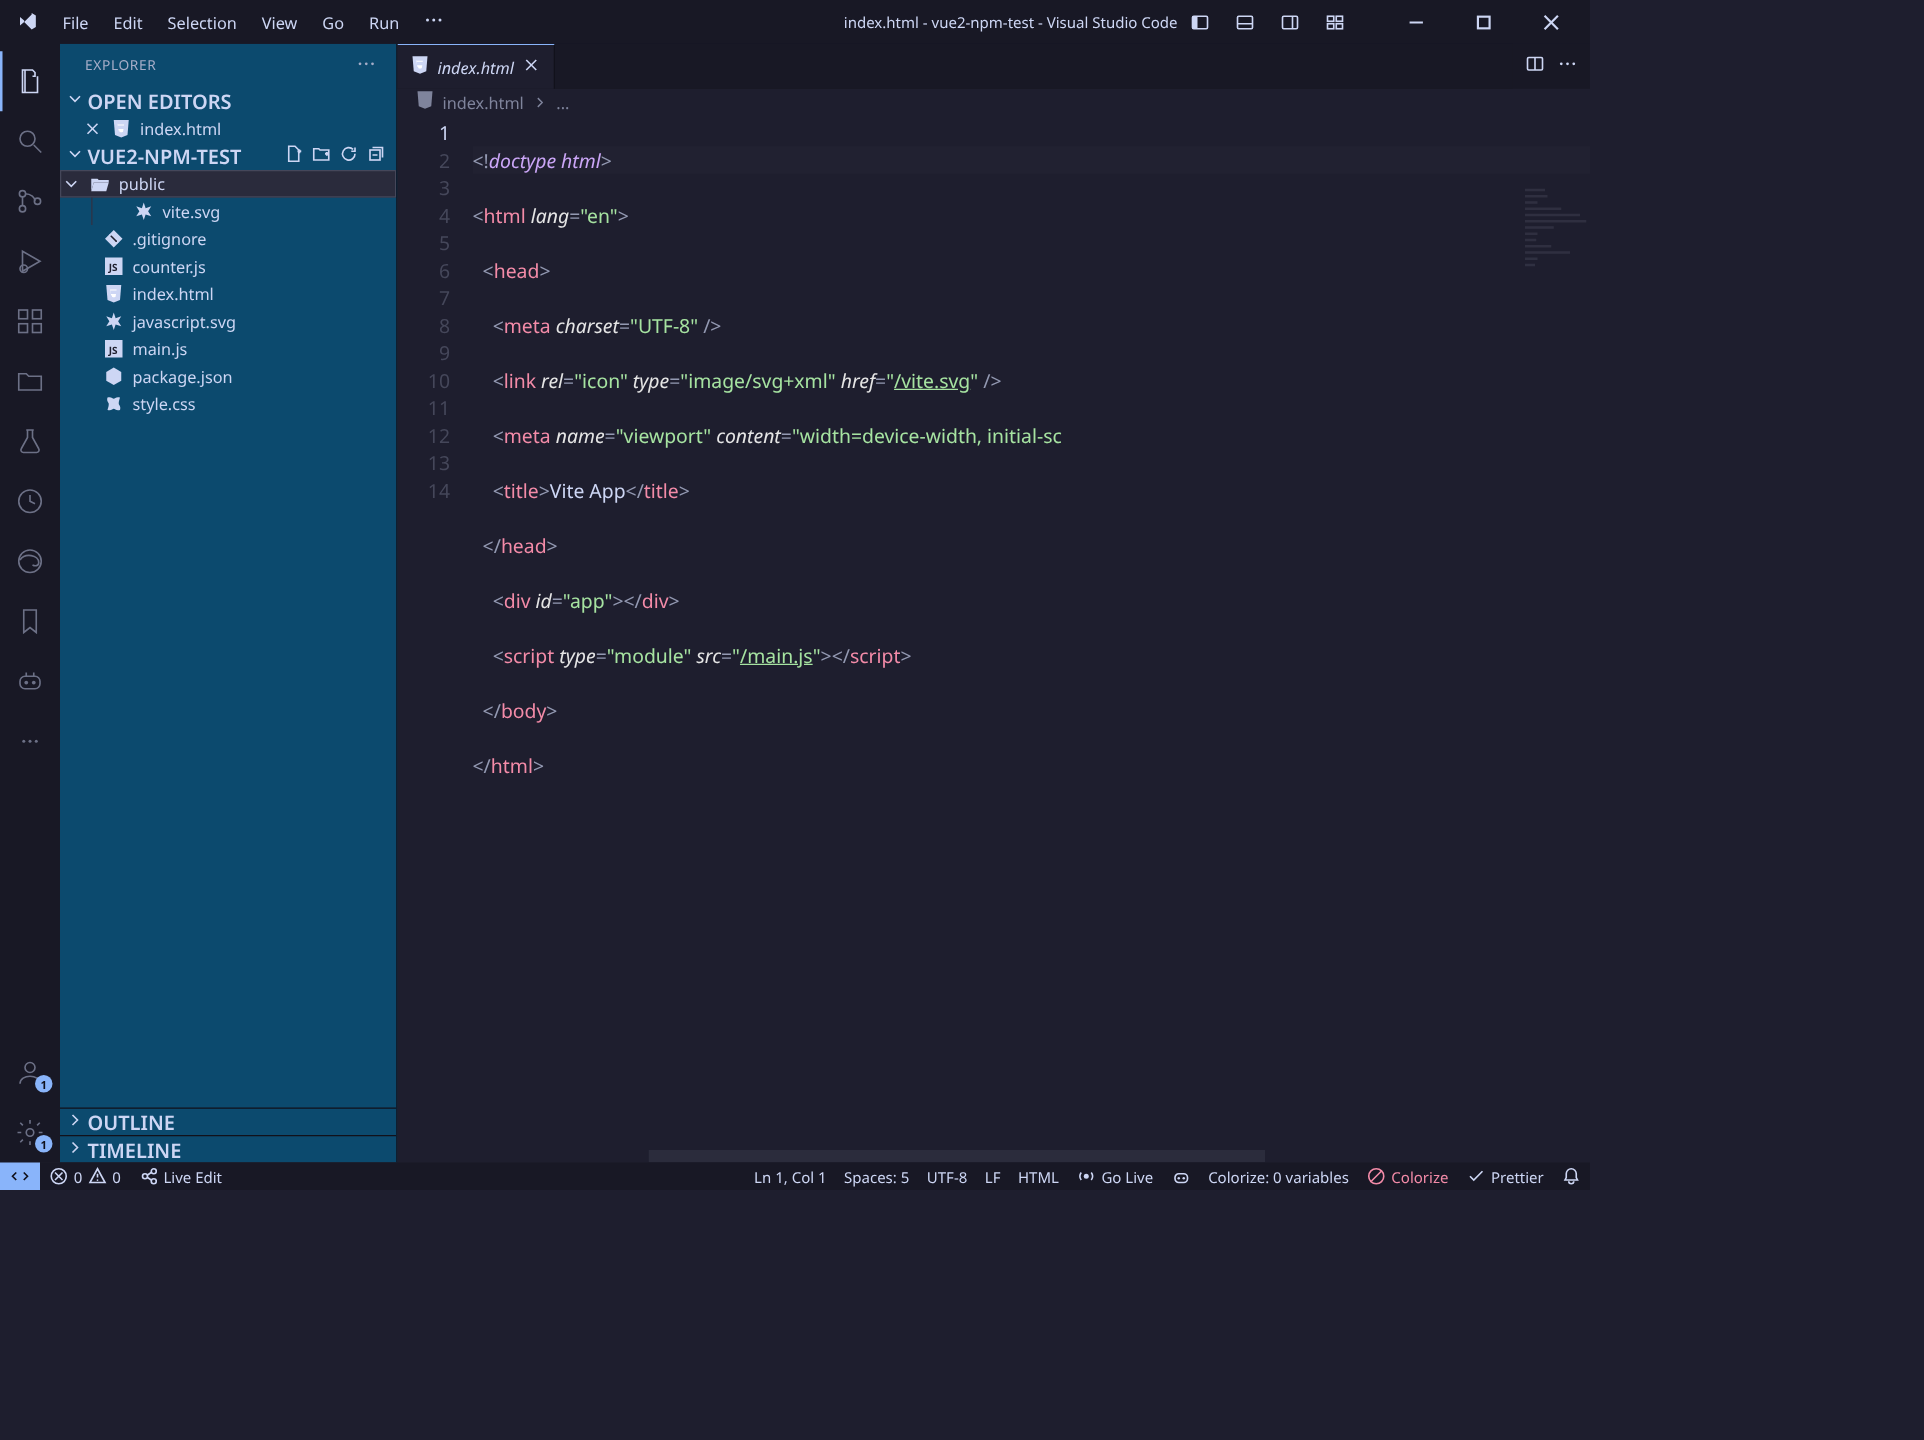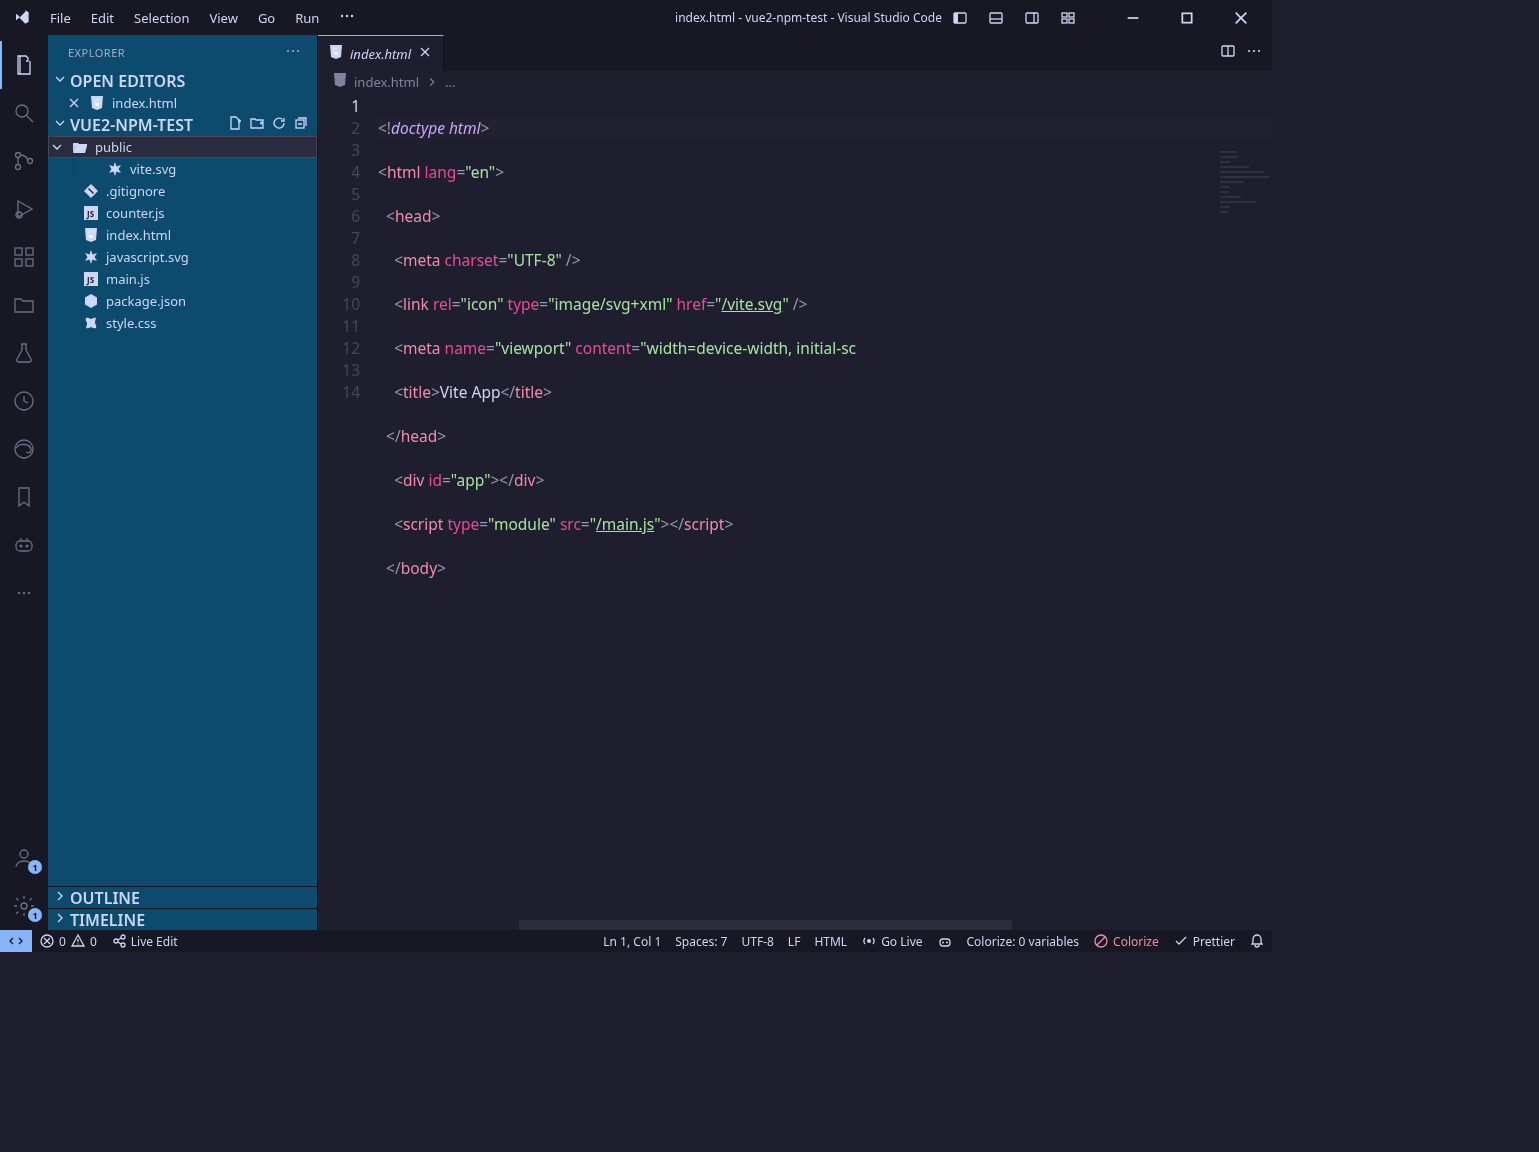--- a/index.html
+++ b/index.html
@@ -50,21 +50,21 @@
 .codetext { flex: 1; white-space: pre; padding-top: 2px; overflow-x: hidden; }
 .codetext .cl { height: 22px; }
 .cl.active { background: #2a2b3c44; }
 .minimap { position: absolute; right: 0; top: 58px; width: 52px; height: 120px; opacity: 0.22; pointer-events: none; }
 .minimap .mm-line { height: 2px; margin-bottom: 3px; background: #6c7086; }
 .hscroll { position:absolute; left:60px; right:14px; bottom:0; height:10px; }
 .hscroll .thumb { position:absolute; left:16%; width:56%; top:0; bottom:0; background:#45475a55; }
 
 .t-punc { color: #9399b2; }
 .t-tag { color: #f38ba8; }
-.t-attr { color: #ec4899; }
+.t-attr { color: #e5e5e5; font-style: italic; }
 .t-str { color: #a6e3a1; }
 .t-doctype-kw { color: #cba6f7; font-style: italic; }
 .t-text { color: #cdd6f4; }
 .t-link { text-decoration: underline; }
 
 .statusbar { height: 22px; background: #181825; display: flex; align-items: stretch; font-size: 12px; color: #cdd6f4; }
 .statusbar .sb-item { display: flex; align-items: center; gap: 4px; padding: 0 7px; cursor: pointer; }
 .statusbar .remote { background: #89b4fa; color: #11111b; padding: 0 8px; }
 .statusbar .spacer { flex: 1; }
 .statusbar .err { color: #f38ba8; }
@@ -454,20 +454,21 @@
 <div class="cl"><span class="t-punc">&lt;</span><span class="t-tag">html</span> <span class="t-attr">lang</span><span class="t-punc">=</span><span class="t-str">"en"</span><span class="t-punc">&gt;</span></div>
 <div class="cl">  <span class="t-punc">&lt;</span><span class="t-tag">head</span><span class="t-punc">&gt;</span></div>
 <div class="cl">    <span class="t-punc">&lt;</span><span class="t-tag">meta</span> <span class="t-attr">charset</span><span class="t-punc">=</span><span class="t-str">"UTF-8"</span> <span class="t-punc">/&gt;</span></div>
 <div class="cl">    <span class="t-punc">&lt;</span><span class="t-tag">link</span> <span class="t-attr">rel</span><span class="t-punc">=</span><span class="t-str">"icon"</span> <span class="t-attr">type</span><span class="t-punc">=</span><span class="t-str">"image/svg+xml"</span> <span class="t-attr">href</span><span class="t-punc">=</span><span class="t-str">"<span class="t-link">/vite.svg</span>"</span> <span class="t-punc">/&gt;</span></div>
 <div class="cl">    <span class="t-punc">&lt;</span><span class="t-tag">meta</span> <span class="t-attr">name</span><span class="t-punc">=</span><span class="t-str">"viewport"</span> <span class="t-attr">content</span><span class="t-punc">=</span><span class="t-str">"width=device-width, initial-sc</span></div>
 <div class="cl">    <span class="t-punc">&lt;</span><span class="t-tag">title</span><span class="t-punc">&gt;</span><span class="t-text">Vite App</span><span class="t-punc">&lt;/</span><span class="t-tag">title</span><span class="t-punc">&gt;</span></div>
 <div class="cl">  <span class="t-punc">&lt;/</span><span class="t-tag">head</span><span class="t-punc">&gt;</span></div>
 <div class="cl">    <span class="t-punc">&lt;</span><span class="t-tag">div</span> <span class="t-attr">id</span><span class="t-punc">=</span><span class="t-str">"app"</span><span class="t-punc">&gt;&lt;/</span><span class="t-tag">div</span><span class="t-punc">&gt;</span></div>
 <div class="cl">    <span class="t-punc">&lt;</span><span class="t-tag">script</span> <span class="t-attr">type</span><span class="t-punc">=</span><span class="t-str">"module"</span> <span class="t-attr">src</span><span class="t-punc">=</span><span class="t-str">"<span class="t-link">/main.js</span>"</span><span class="t-punc">&gt;&lt;/</span><span class="t-tag">script</span><span class="t-punc">&gt;</span></div>
 <div class="cl">  <span class="t-punc">&lt;/</span><span class="t-tag">body</span><span class="t-punc">&gt;</span></div>
+<div class="cl"><span class="t-punc">&lt;/</span><span class="t-tag">html</span><span class="t-punc">&gt;</span></div>
 <div class="cl"></div>
       </div>
       <div class="minimap">
         <div class="mm-line" style="width:30%"></div>
           <div class="mm-line" style="width:35%"></div>
         <div class="mm-line" style="width:20%"></div>
           <div class="mm-line" style="width:55%"></div>
         <div class="mm-line" style="width:85%"></div>
           <div class="mm-line" style="width:95%"></div>
         <div class="mm-line" style="width:45%"></div>
@@ -510,21 +511,21 @@
         <circle cx="5" cy="8" r="2"></circle>
         <circle cx="12" cy="4" r="2"></circle>
         <circle cx="12" cy="12" r="2"></circle>
         <line x1="7" y1="7" x2="10" y2="5"></line>
         <line x1="7" y1="9" x2="10" y2="11"></line>
       </svg>
       <span>Live Edit</span>
     </div>
   <div class="spacer"></div>
   <div class="sb-item">Ln 1, Col 1</div>
-  <div class="sb-item">Spaces: 7</div>
+  <div class="sb-item">Spaces: 5</div>
   <div class="sb-item">UTF-8</div>
   <div class="sb-item">LF</div>
   <div class="sb-item">HTML</div>
   <div class="sb-item">
       <svg viewBox="0 0 16 16">
         <circle cx="8" cy="8" r="2" class="icon-fill"></circle>
         <path d="M4 5a5 5 0 000 6M12 5a5 5 0 010 6"></path>
       </svg>
       <span>Go Live</span>
     </div>

